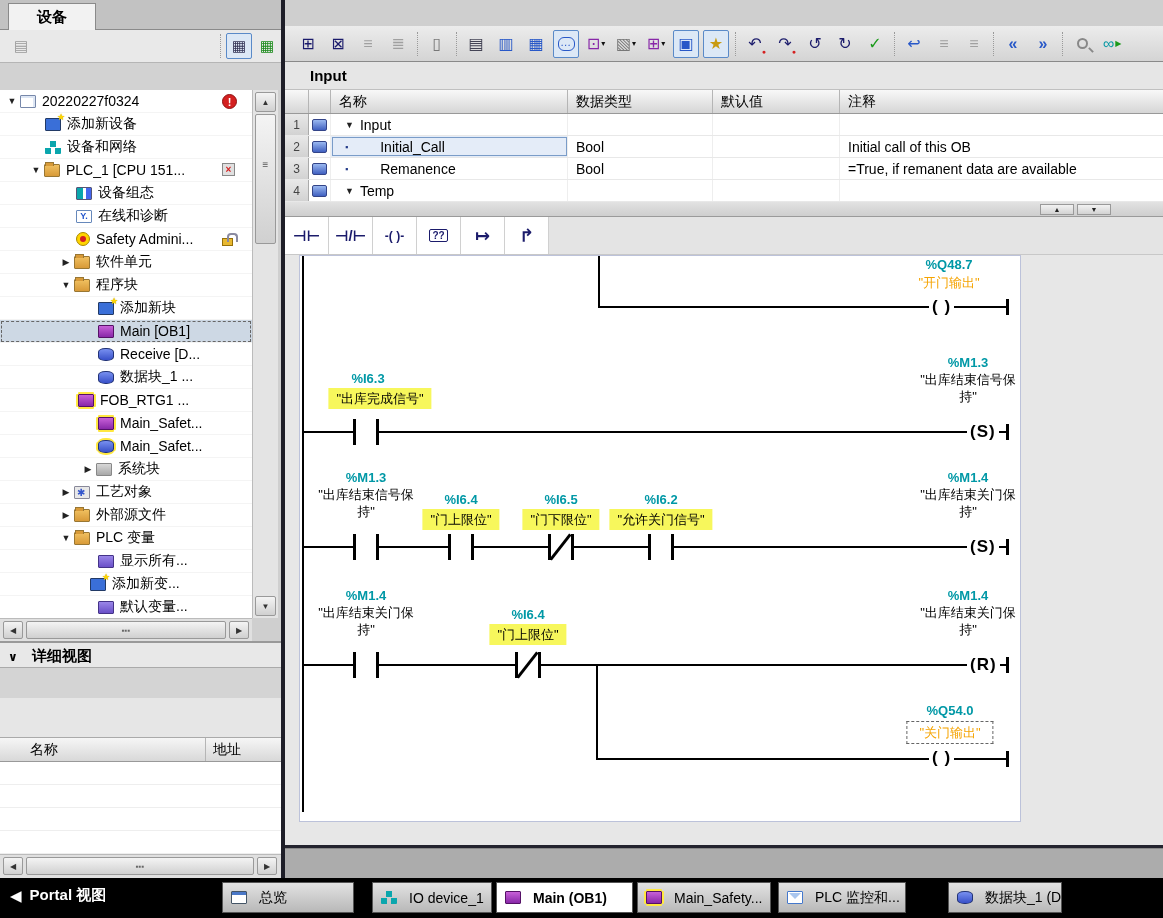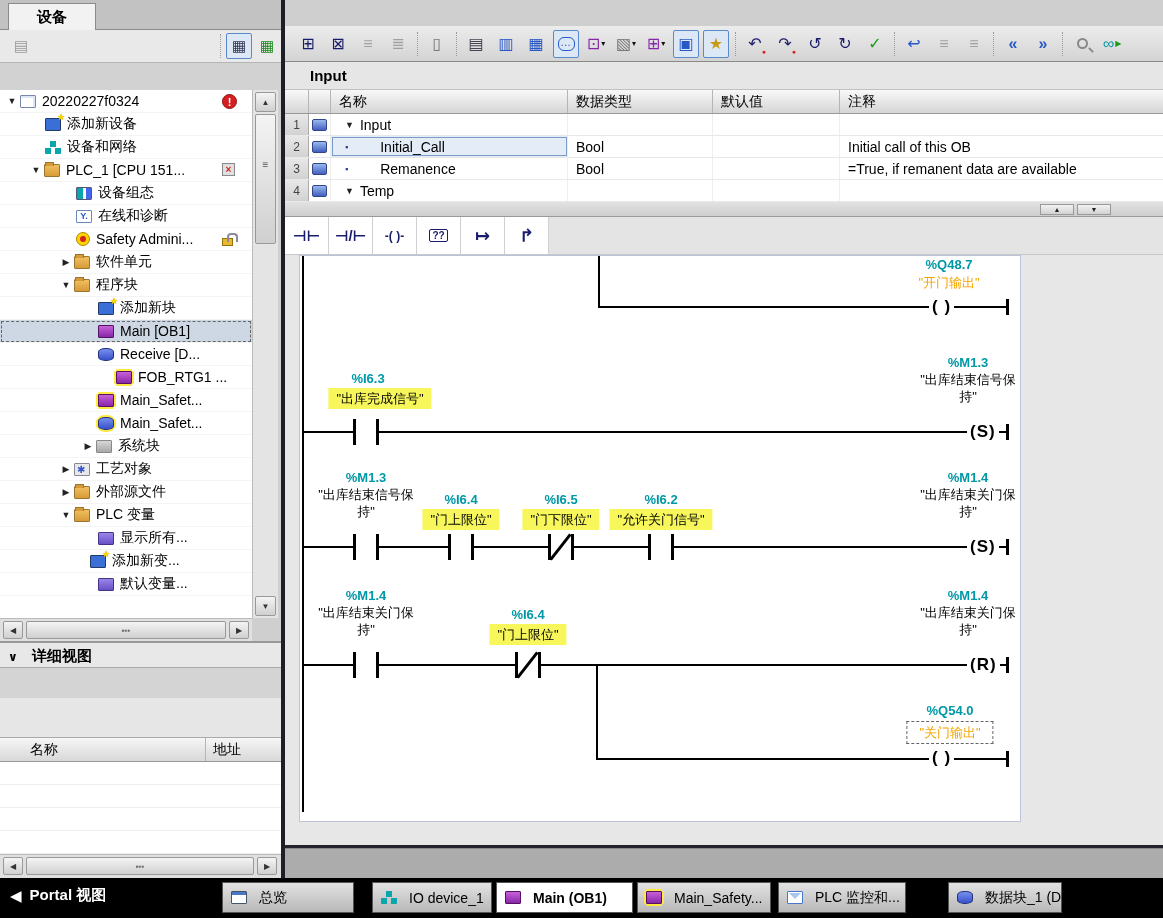--- a/index.html
+++ b/index.html
@@ -179,21 +179,25 @@
       <span class="tlabel">添加新块</span>
     </div>
     <div class="trow sel" style="padding-left:98px">
       <span class="ti ti-ob"></span>
       <span class="tlabel">Main [OB1]</span>
     </div>
     <div class="trow" style="padding-left:98px">
       <span class="ti ti-db"></span>
       <span class="tlabel">Receive [D...</span>
     </div>
-    <div class="trow" style="padding-left:116px">
+    <div class="trow" style="padding-left:98px">
+      <span class="ti ti-db"></span>
+      <span class="tlabel">数据块_1 ...</span>
+    </div>
+    <div class="trow" style="padding-left:78px">
       <span class="ti ti-ob ysq"></span>
       <span class="tlabel">FOB_RTG1 ...</span>
     </div>
     <div class="trow" style="padding-left:98px">
       <span class="ti ti-ob ysq"></span>
       <span class="tlabel">Main_Safet...</span>
     </div>
     <div class="trow" style="padding-left:98px">
       <span class="ti ti-db ysq"></span>
       <span class="tlabel">Main_Safet...</span>

